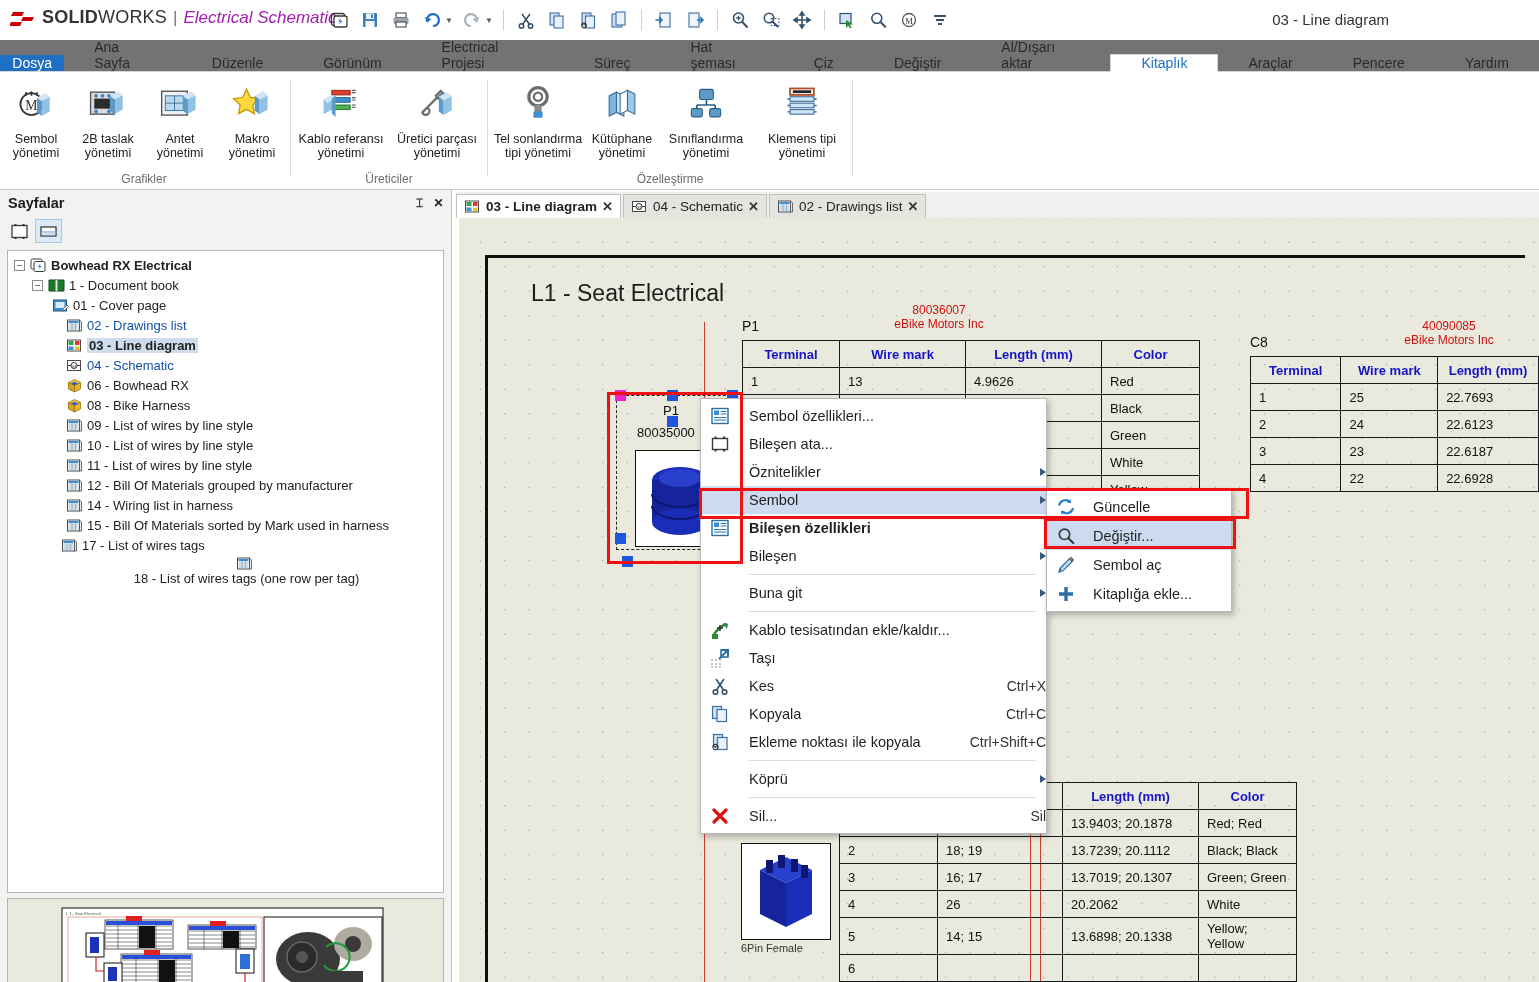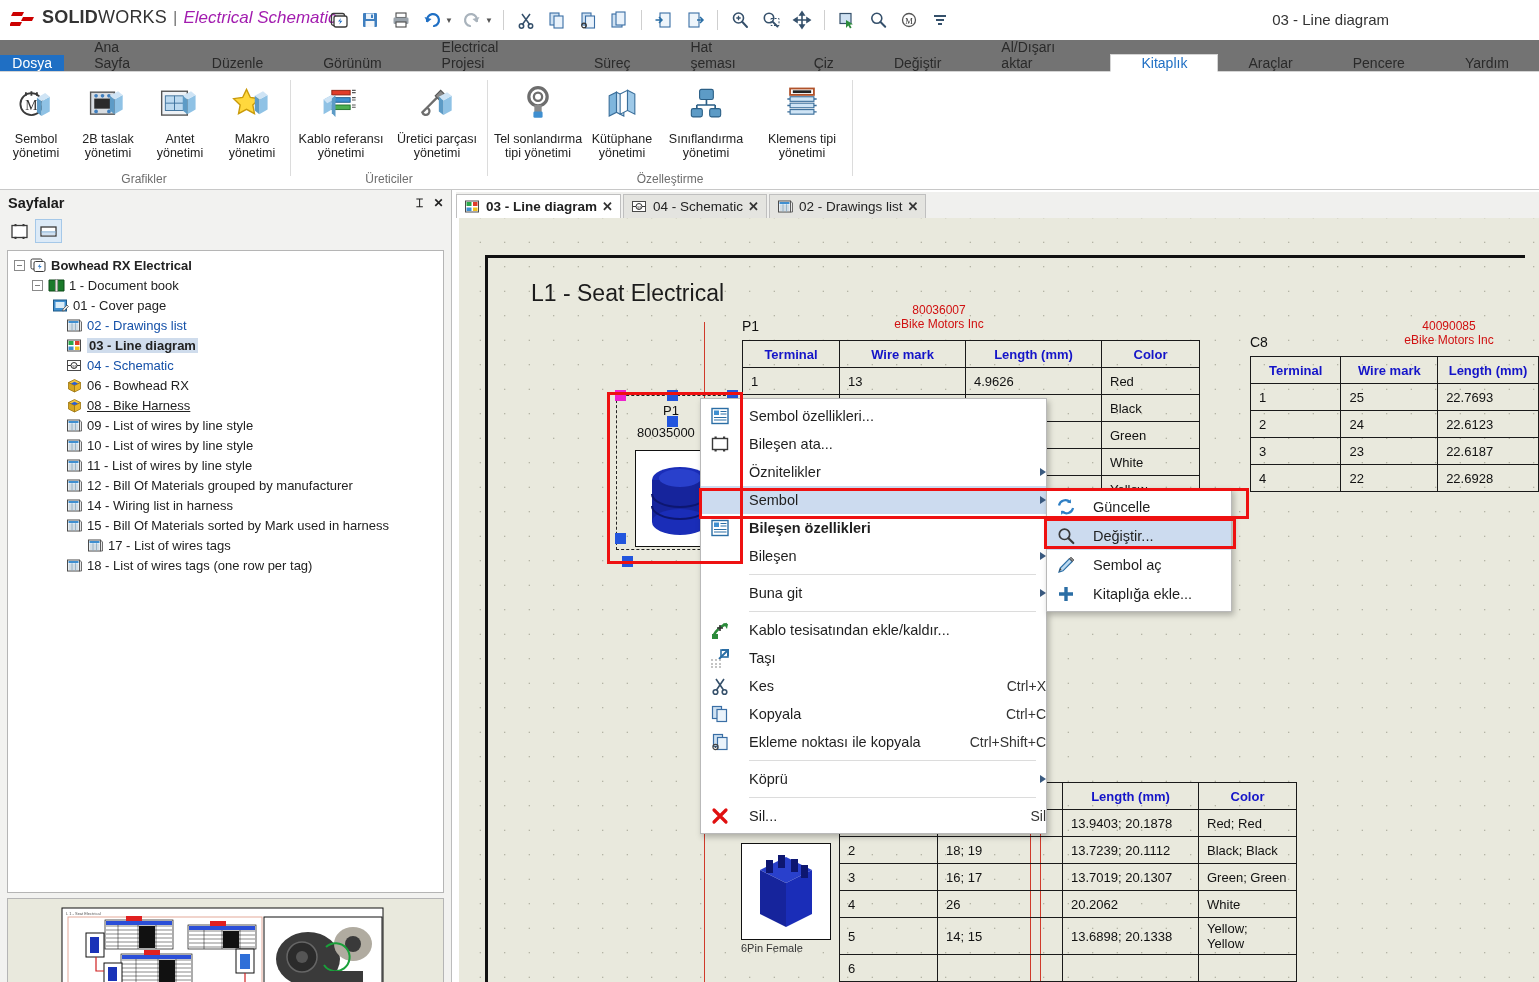--- a/index.html
+++ b/index.html
@@ -660,21 +660,21 @@
         <span class="tico">
           <svg width="17" height="15" viewBox="0 0 17 15">
             <path d="M2.5 4.5 L8.5 1.5 L14.5 4.5 L8.5 7.5 Z" fill="#f2c33c" stroke="#9a7410" stroke-width=".8"></path>
             <path d="M2.5 4.5 V11 L8.5 14 V7.5 Z" fill="#d5a520" stroke="#9a7410" stroke-width=".8"></path>
             <path d="M14.5 4.5 V11 L8.5 14 V7.5 Z" fill="#e8b52c" stroke="#9a7410" stroke-width=".8"></path>
             <path d="M5 5.5 L8.5 3.8 L12 5.5 L8.5 7.2Z" fill="#2a5fd8"></path>
           </svg>
         </span>
         <span class="tlabel">06 - Bowhead RX</span>
       </div>
-      <div class="tnode" style="padding-left: 42px; text-decoration: underline;">
+      <div class="tnode" style="padding-left: 42px;">
         <span style="width: 15px; flex: 0 0 auto;"></span>
         <span class="tico">
           <svg width="17" height="15" viewBox="0 0 17 15">
             <path d="M2.5 4.5 L8.5 1.5 L14.5 4.5 L8.5 7.5 Z" fill="#f2c33c" stroke="#9a7410" stroke-width=".8"></path>
             <path d="M2.5 4.5 V11 L8.5 14 V7.5 Z" fill="#d5a520" stroke="#9a7410" stroke-width=".8"></path>
             <path d="M14.5 4.5 V11 L8.5 14 V7.5 Z" fill="#e8b52c" stroke="#9a7410" stroke-width=".8"></path>
             <path d="M5 5.5 L8.5 3.8 L12 5.5 L8.5 7.2Z" fill="#2a5fd8"></path>
           </svg>
         </span>
         <span class="tlabel">08 - Bike Harness</span>
@@ -744,33 +744,33 @@
         <span class="tico">
           <svg width="17" height="15" viewBox="0 0 17 15">
             <rect x="1.5" y="2" width="12" height="11" fill="#fff" stroke="#4a4a4a" stroke-width="1"></rect>
             <rect x="2.5" y="3" width="10" height="2.2" fill="#3f8fd0"></rect>
             <path d="M2.5 7 h10 M2.5 9 h10 M2.5 11 h10 M6 5.2 v7.8 M9.5 5.2 v7.8" stroke="#8aa8be" stroke-width=".8"></path>
             <path d="M13.5 2 l2 2 v9 h-2z" fill="#e9e9e9" stroke="#4a4a4a" stroke-width=".8"></path>
           </svg>
         </span>
         <span class="tlabel">15 - Bill Of Materials sorted by Mark used in harness</span>
       </div>
-      <div class="tnode" style="padding-left: 63px; align-items: center;">
+      <div class="tnode" style="padding-left: 37px; align-items: center;">
         <span style="width: 15px; flex: 0 0 auto;"></span>
         <span class="tico">
           <svg width="17" height="15" viewBox="0 0 17 15">
             <rect x="1.5" y="2" width="12" height="11" fill="#fff" stroke="#4a4a4a" stroke-width="1"></rect>
             <rect x="2.5" y="3" width="10" height="2.2" fill="#3f8fd0"></rect>
             <path d="M2.5 7 h10 M2.5 9 h10 M2.5 11 h10 M6 5.2 v7.8 M9.5 5.2 v7.8" stroke="#8aa8be" stroke-width=".8"></path>
             <path d="M13.5 2 l2 2 v9 h-2z" fill="#e9e9e9" stroke="#4a4a4a" stroke-width=".8"></path>
           </svg>
         </span>
         <span class="tlabel">17 - List of wires tags</span>
       </div>
-      <div class="tnode" style="padding-left: 42px;">
+      <div class="tnode" style="padding-left: 42px; flex-direction: column;">
         <span style="width: 15px; flex: 0 0 auto;"></span>
         <span class="tico">
           <svg width="17" height="15" viewBox="0 0 17 15">
             <rect x="1.5" y="2" width="12" height="11" fill="#fff" stroke="#4a4a4a" stroke-width="1"></rect>
             <rect x="2.5" y="3" width="10" height="2.2" fill="#3f8fd0"></rect>
             <path d="M2.5 7 h10 M2.5 9 h10 M2.5 11 h10 M6 5.2 v7.8 M9.5 5.2 v7.8" stroke="#8aa8be" stroke-width=".8"></path>
             <path d="M13.5 2 l2 2 v9 h-2z" fill="#e9e9e9" stroke="#4a4a4a" stroke-width=".8"></path>
           </svg>
         </span>
         <span class="tlabel">18 - List of wires tags (one row per tag)</span>

